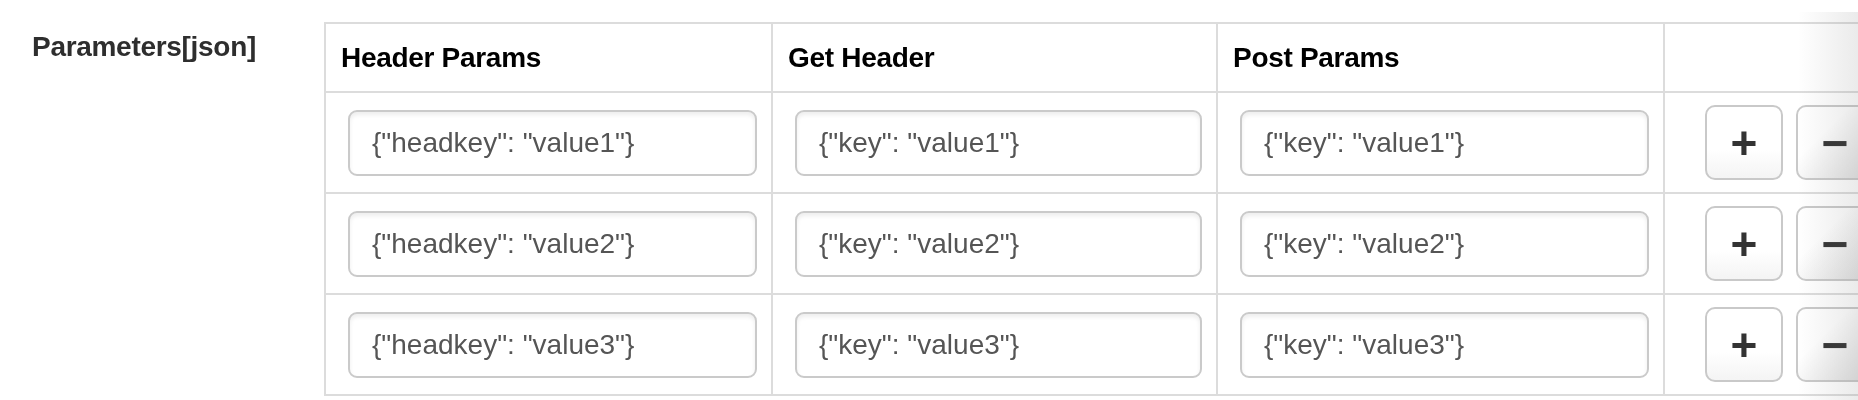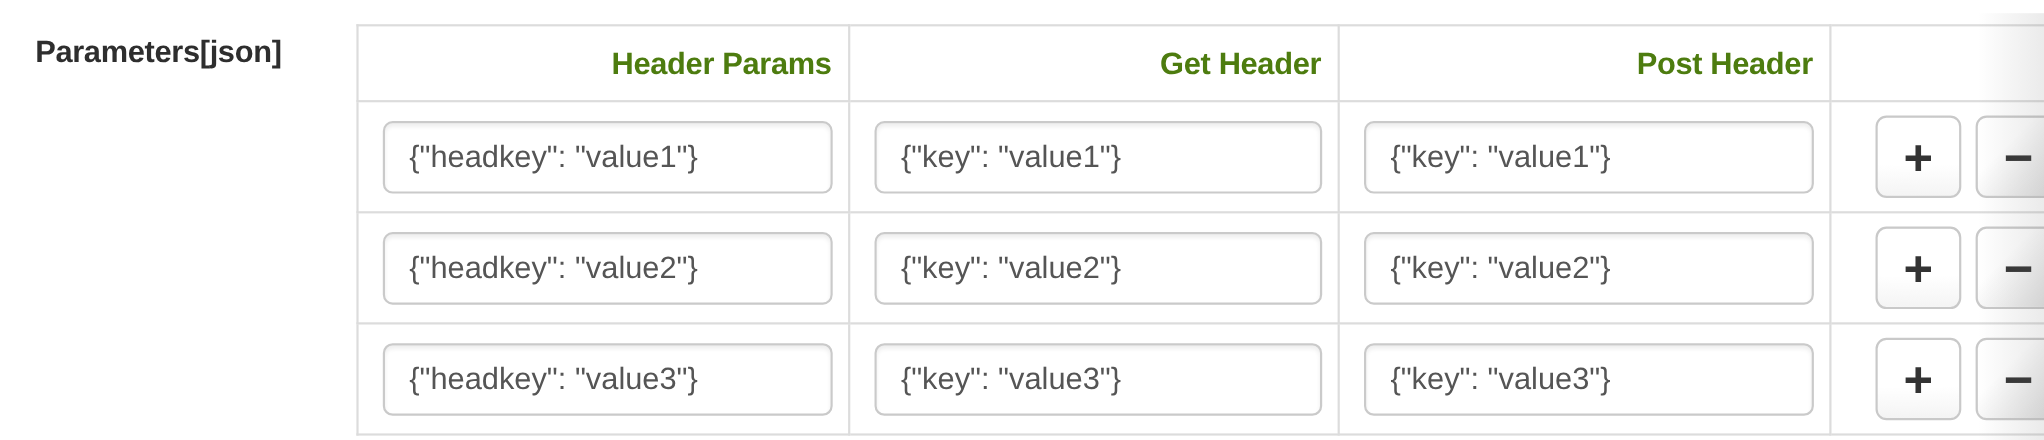--- a/index.html
+++ b/index.html
@@ -31,26 +31,26 @@
     background: #ffffff;
   }
   .params-table th, .params-table td {
     border: 2px solid #dcdcdc;
   }
   .params-table th:last-child, .params-table td:last-child {
     border-right: none;
   }
   .params-table th {
     height: 69px;
-    text-align: right;
+    text-align: left;
     vertical-align: middle;
     padding: 0 15px;
     font-size: 28px;
     font-weight: bold;
-    color: #4d7c0f;
+    color: #000000;
     letter-spacing: -0.3px;
   }
   .params-table td {
     height: 101px;
     vertical-align: middle;
     padding: 0 18px;
   }
   .json-input {
     display: block;
     width: 100%;
@@ -109,21 +109,21 @@
     <colgroup>
       <col style="width:447px">
       <col style="width:445px">
       <col style="width:447px">
       <col style="width:211px">
     </colgroup>
     <thead>
       <tr>
         <th>Header Params</th>
         <th>Get Header</th>
-        <th>Post Header</th>
+        <th>Post Params</th>
         <th></th>
       </tr>
     </thead>
     <tbody>
       <tr>
         <td>
             <input class="json-input" type="text" value="{&quot;headkey&quot;: &quot;value1&quot;}" style="">
           </td>
         <td>
             <input class="json-input" type="text" value="{&quot;key&quot;: &quot;value1&quot;}" style="">

